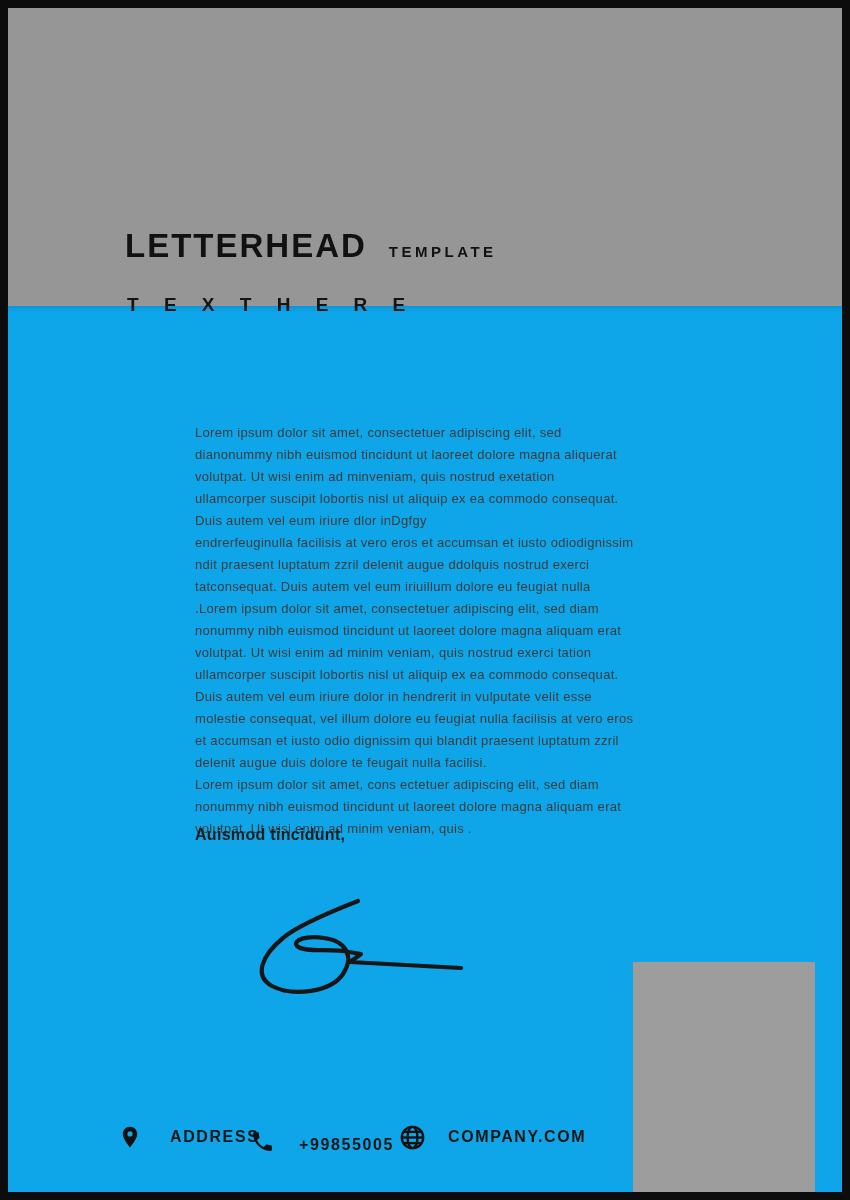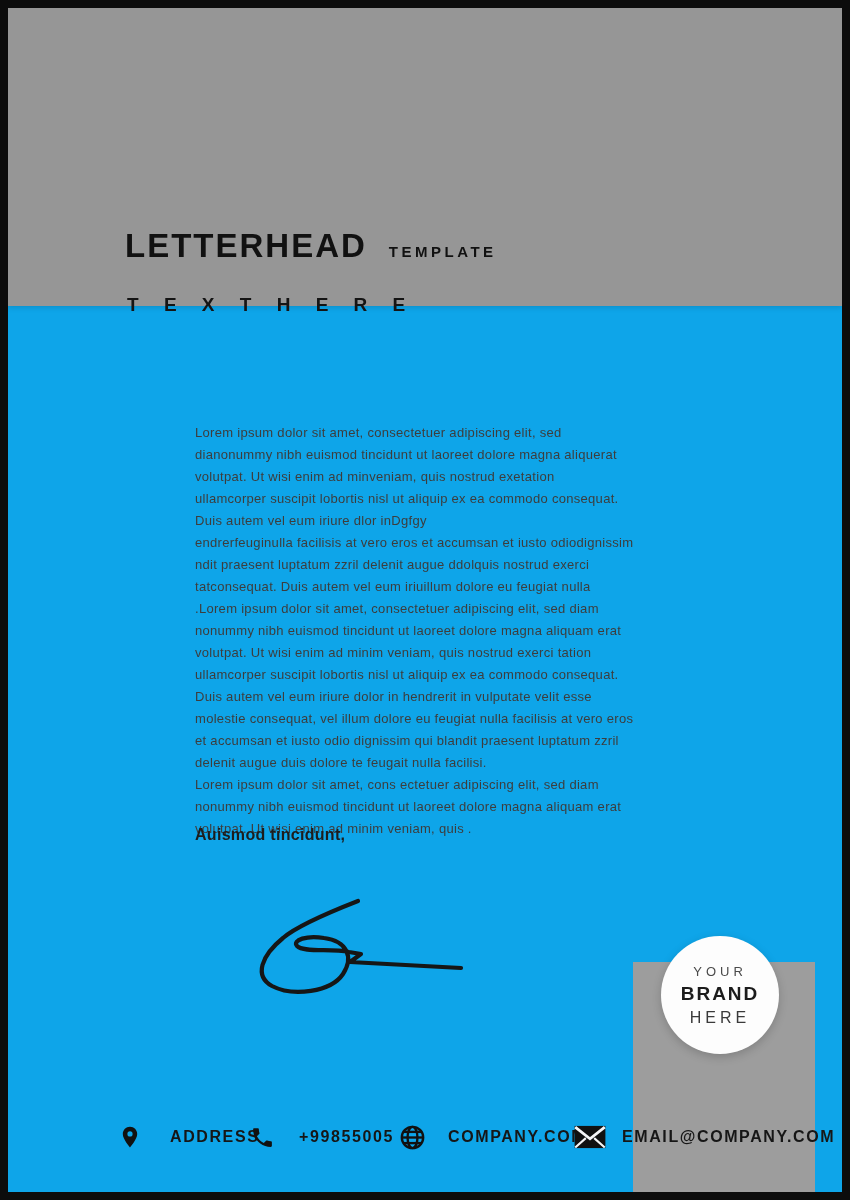--- a/index.html
+++ b/index.html
@@ -66,21 +66,21 @@
   .footer-item {
     position: absolute; top: 1112px; height: 34px;
     display: flex; align-items: center;
   }
   .footer-item .icon { display:flex; align-items:center; }
   .footer-item .label {
     font-size: 16px; font-weight: 600; letter-spacing: 1.6px;
     color: #161616; white-space: nowrap;
   }
   .fi-1 { left: 110px; } .fi-1 .label { margin-left: 28px; }
-  .fi-2 { left: 242px; } .fi-2 .label { margin-left: 24px; }
+  .fi-2 { left: 242px; align-items: flex-end; } .fi-2 .label { margin-left: 24px; }
   .fi-3 { left: 391px; } .fi-3 .label { margin-left: 22px; }
   .fi-4 { left: 566px; } .fi-4 .label { margin-left: 16px; }
 </style>
 </head>
 <body>
 
 <div class="page">
 
   <div class="header-band"></div>
 
@@ -121,25 +121,20 @@
              C 124 77, 117 61, 94 58
              C 77 55, 62 60, 67 66
              C 74 73, 101 68, 119 72
              L 131 74
              L 120 82
              L 231 88"></path>
   </svg>
 
   <div class="brand-rect"></div>
 
-  <div class="brand-circle">
-    <span class="brand-l1">YOUR</span>
-    <span class="brand-l2">BRAND</span>
-    <span class="brand-l3">HERE</span>
-  </div>
 
   <div class="footer-item fi-1">
     <span class="icon">
       <svg width="24" height="26" viewBox="0 0 24 24" fill="#111">
         <path d="M12 1.8C8 1.8 4.8 5 4.8 9c0 5.4 7.2 13.4 7.2 13.4S19.2 14.4 19.2 9c0-4-3.2-7.2-7.2-7.2zm0 9.7a2.6 2.6 0 1 1 0-5.2 2.6 2.6 0 0 1 0 5.2z"></path>
       </svg>
     </span>
     <span class="label">ADDRESS</span>
   </div>
 
@@ -158,24 +153,14 @@
         <circle cx="12" cy="12" r="9.5"></circle>
         <ellipse cx="12" cy="12" rx="4.4" ry="9.5"></ellipse>
         <line x1="2.5" y1="12" x2="21.5" y2="12"></line>
         <line x1="4.2" y1="7" x2="19.8" y2="7"></line>
         <line x1="4.2" y1="17" x2="19.8" y2="17"></line>
       </svg>
     </span>
     <span class="label">COMPANY.COM</span>
   </div>
 
-  <div class="footer-item fi-4">
-    <span class="icon">
-      <svg width="32" height="24" viewBox="0 0 26 19">
-        <rect x="0.5" y="0.5" width="25" height="18" fill="#111"></rect>
-        <path d="M1 1.5 L13 11 L25 1.5" fill="none" stroke="#f6f6f7" stroke-width="2.2"></path>
-        <path d="M1 18 L9.6 10.4 M25 18 L16.4 10.4" fill="none" stroke="#f6f6f7" stroke-width="1.7"></path>
-      </svg>
-    </span>
-    <span class="label">EMAIL@COMPANY.COM</span>
-  </div>
 
 </div>
 
 </body></html>

